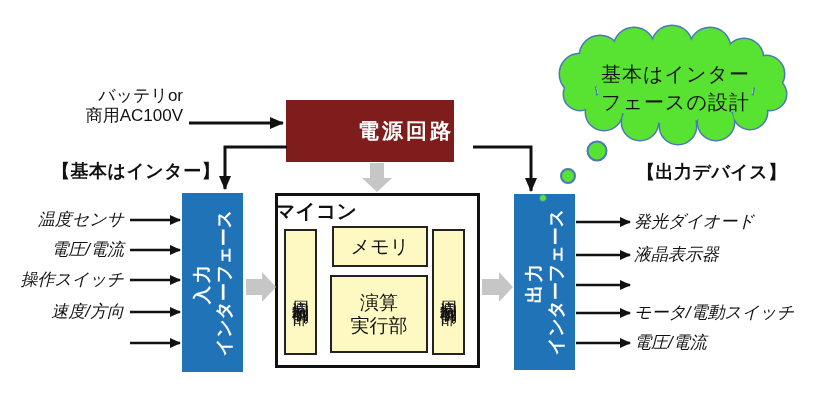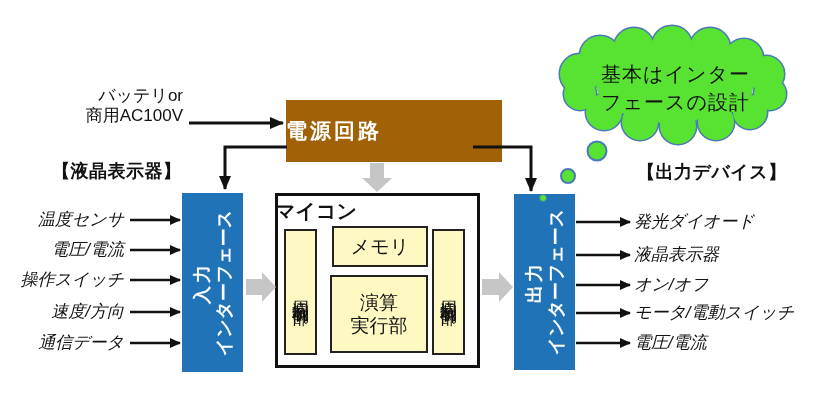--- a/index.html
+++ b/index.html
@@ -14,22 +14,22 @@
     font-size:17px;line-height:20px;color:#111;font-weight:500;
   }
   .sec-heading{font-size:18px;font-weight:bold;color:#111;letter-spacing:0.5px;}
   .heading-in{left:52px;top:159px;}
   .heading-out{left:637px;top:160px;}
   .io-label{font-size:17px;line-height:22px;color:#111;white-space:nowrap;font-style:italic;}
   .in-label{left:0;width:124px;text-align:right;}
   .out-label{left:634px;text-align:left;}
   
   .power-box{
-    left:286px;top:100px;width:216px;height:62px;background:#a16207;
-    display:flex;align-items:center;justify-content:flex-start;
+    left:286px;top:100px;width:168px;height:62px;background:#7f1d1d;
+    display:flex;align-items:center;justify-content:flex-end;
   }
   .power-box .t{color:#fff;font-weight:bold;font-size:21px;letter-spacing:3px;}
   .iface-box{background:#2173B8;}
   .iface-in{left:182px;top:193px;width:61px;height:179px;}
   .iface-out{left:514px;top:194px;width:61px;height:176px;}
   .iface-text{
     position:absolute;left:50%;top:50%;width:180px;
     transform:translate(-50%,-50%) rotate(-90deg);
     text-align:center;color:#fff;font-weight:bold;font-size:18px;line-height:22px;
     white-space:nowrap;
@@ -141,32 +141,30 @@
 
   <div class="abs power-source labels">
     <div>バッテリor</div>
     <div>商用AC100V</div>
   </div>
 
   <div class="abs power-box boxes">
     <span class="t">電源回路</span>
   </div>
 
-  <div class="abs sec-heading heading-in labels">【液晶表示器】</div>
+  <div class="abs sec-heading heading-in labels">【基本はインター】</div>
   <div class="abs sec-heading heading-out labels">【出力デバイス】</div>
 
   <div class="abs io-label in-label labels" style="top:209px">温度センサ</div>
   <div class="abs io-label in-label labels" style="top:239px">電圧/電流</div>
   <div class="abs io-label in-label labels" style="top:269px">操作スイッチ</div>
   <div class="abs io-label in-label labels" style="top:301px">速度/方向</div>
-  <div class="abs io-label in-label labels" style="top:332px">通信データ</div>
 
   <div class="abs io-label out-label labels" style="top:211px">発光ダイオード</div>
   <div class="abs io-label out-label labels" style="top:244px">液晶表示器</div>
-  <div class="abs io-label out-label labels" style="top:274px">オン/オフ</div>
   <div class="abs io-label out-label labels" style="top:302px">モータ/電動スイッチ</div>
   <div class="abs io-label out-label labels" style="top:332px">電圧/電流</div>
 
   <div class="abs iface-box iface-in boxes">
     <div class="iface-text">
       <div class="l1">入力</div>
       <div class="l2">インターフェース</div>
     </div>
   </div>
 

